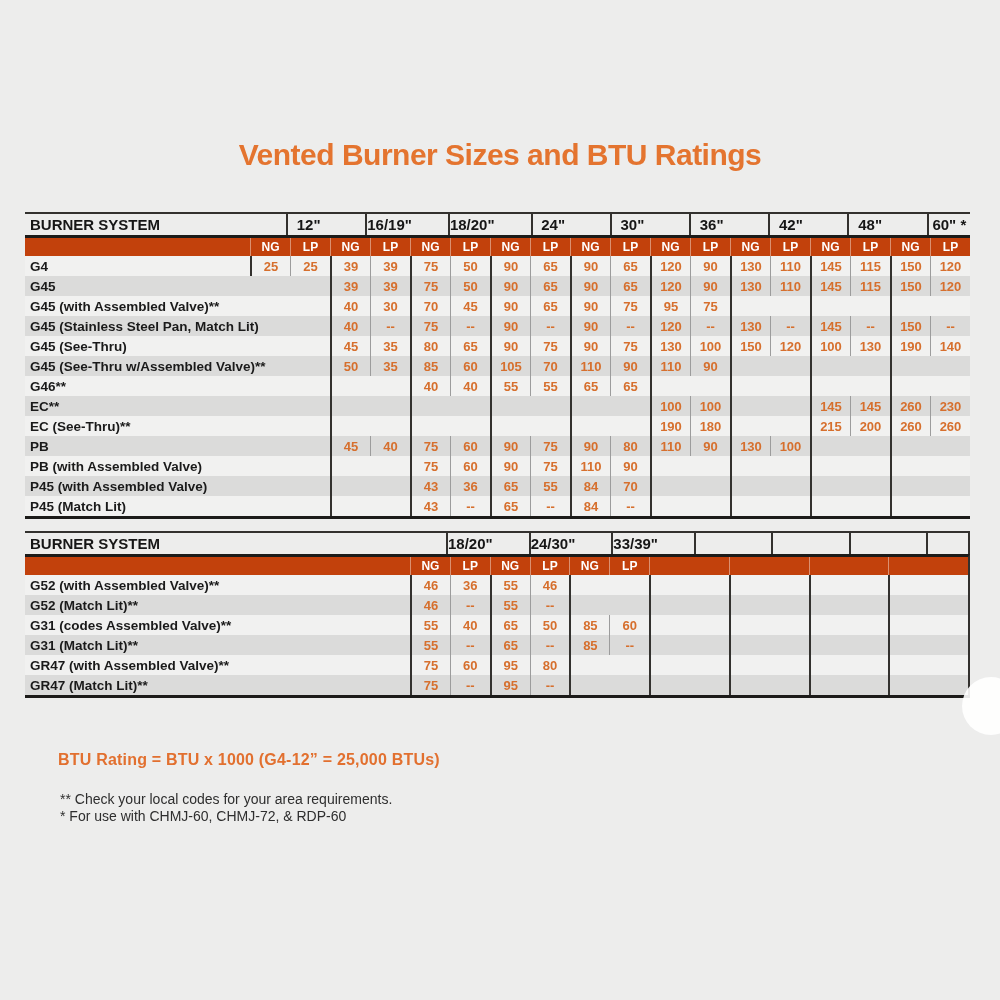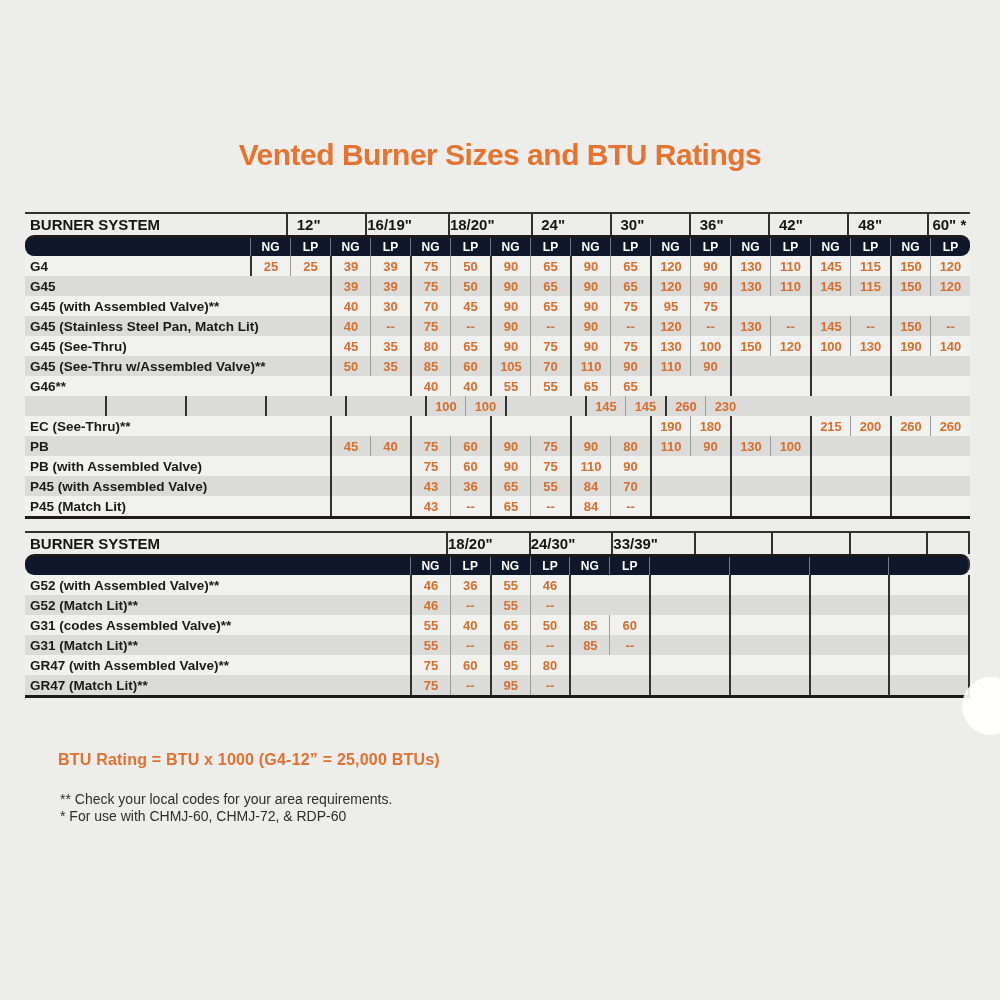--- a/index.html
+++ b/index.html
@@ -22,21 +22,21 @@
   .hrow{display:flex;align-items:center;height:23px;border-top:2px solid #33312e;box-sizing:border-box;gap:36px;}
   .lblh{
     height:100%;display:flex;align-items:center;padding-left:5px;box-sizing:border-box;
     font-size:15px;font-weight:bold;color:#161616;white-space:nowrap;
   }
   .sz{
     width:80px;height:100%;display:flex;align-items:center;justify-content:center;
     box-sizing:border-box;border-left:2px solid #33312e;
     font-size:15px;font-weight:bold;color:#161616;white-space:nowrap;
   }
-  .brow{display:flex;align-items:flex-end;height:21px;background:#0f172a;border-top:3px solid #1c1b19;box-sizing:border-box;border-radius:9px;}
+  .brow{display:flex;align-items:flex-end;height:21px;background:#c2410c;border-top:3px solid #1c1b19;box-sizing:border-box;}
   .bl{height:100%;box-sizing:border-box;}
   .bc{
     width:40px;height:100%;display:flex;align-items:center;justify-content:center;
     box-sizing:border-box;border-left:1px solid rgba(255,255,255,0.42);
     font-size:12px;font-weight:bold;color:#ffffff;
   }
   .bc.wide{width:80px;}
 
   .drow{display:flex;align-items:center;height:20px;box-sizing:border-box;}
   .drow.light{background:#f1f1f0;}
@@ -249,20 +249,21 @@
         <div class="c gb"></div>
         <div class="c"></div>
         <div class="c gb"></div>
         <div class="c"></div>
         <div class="c gb"></div>
         <div class="c"></div>
         <div class="c gb"></div>
         <div class="c"></div>
       </div>
       <div class="drow dark">
+        <div class="rl">EC**</div>
         <div class="c"></div>
         <div class="c"></div>
         <div class="c gb"></div>
         <div class="c"></div>
         <div class="c gb"></div>
         <div class="c"></div>
         <div class="c gb"></div>
         <div class="c"></div>
         <div class="c gb"></div>
         <div class="c"></div>

